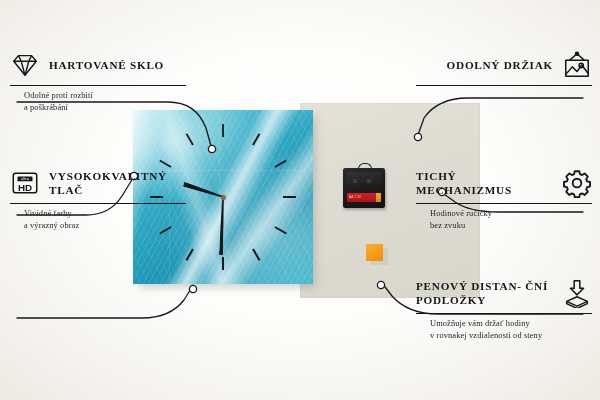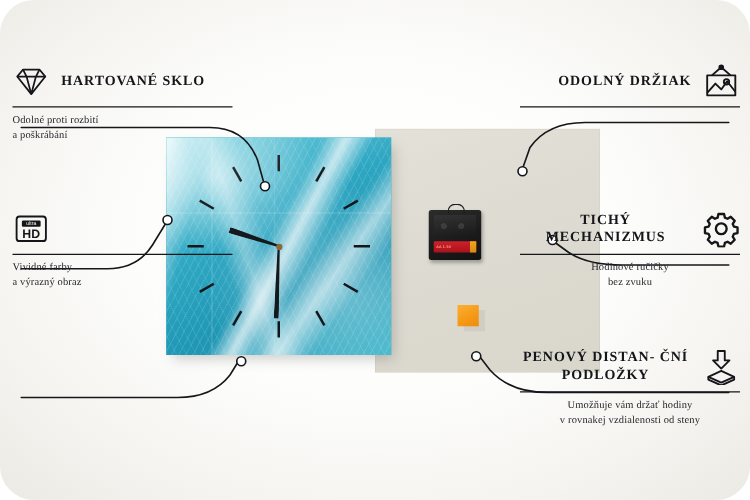--- a/index.html
+++ b/index.html
@@ -8,21 +8,20 @@
     background: #ffffff;
   }
   #stage {
     position: relative;
     width: 600px;
     height: 400px;
     overflow: hidden;
     font-family: "Liberation Serif", "DejaVu Serif", serif;
     background:
       radial-gradient(ellipse 420px 300px at 50% 46%, #ffffff 0%, #fdfdfc 45%, #f4f3ef 78%, #eceae4 100%);
-    border-radius: 27px;
   }
 
   
   .backdrop {
     position: absolute;
     left: 300px;
     top: 103px;
     width: 180px;
     height: 195px;
     background: linear-gradient(160deg, #e3e1d8 0%, #dedcd2 40%, #d9d7cc 100%);
@@ -214,21 +213,21 @@
     height: 400px;
     pointer-events: none;
   }
 
   
   .feature {
     position: absolute;
     width: 176px;
   }
   .feature.left  { left: 10px;  text-align: left; }
-  .feature.right { right: 8px;  text-align: center; }
+  .feature.right { right: 8px;  text-align: left; }
 
   .f-head {
     display: flex;
     align-items: center;
     gap: 9px;
     min-height: 34px;
   }
   .feature.right .f-head { flex-direction: row-reverse; }
 
   .f-icon {
@@ -252,20 +251,21 @@
     margin-top: 3px;
     height: 1px;
     background: #16171b;
   }
   .f-sub {
     margin-top: 4px;
     font-size: 8.4px;
     line-height: 1.42;
     color: #24262a;
     letter-spacing: 0.12px;
+    margin-left: 14px;
   }
 
   
   #f-hartovane { top: 48px; }
   #f-hd        { top: 166px; }
   #f-brusene   { top: 278px; }
   #f-drziak    { top: 48px; }
   #f-tichy     { top: 166px; }
   #f-penove    { top: 276px; }
 
@@ -357,20 +357,22 @@
   <div class="feature left" id="f-hd">
     <div class="f-head">
       <span class="f-icon">
         <svg viewBox="0 0 32 32">
           <rect x="3.5" y="5.5" width="25" height="21" rx="2.5" fill="none" stroke="currentColor" stroke-width="1.6"></rect>
           <rect x="8" y="9" width="16" height="5.2" rx="1" fill="currentColor"></rect>
           <text x="16" y="13.1" font-family="Liberation Sans, sans-serif" font-size="4.4" fill="#ffffff" text-anchor="middle">ultra</text>
           <text x="16" y="24" font-family="Liberation Sans, sans-serif" font-weight="bold" font-size="10.5" fill="currentColor" text-anchor="middle">HD</text>
         </svg>
       </span>
+      <span class="f-title">VYSOKOKVALITNÝ
+TLAČ</span>
     </div>
     <div class="f-rule"></div>
     <div class="f-sub">Vividné farby
 a výrazný obraz</div>
   </div>
 
 
   <div class="feature right" id="f-drziak">
     <div class="f-head">
       <span class="f-icon">

